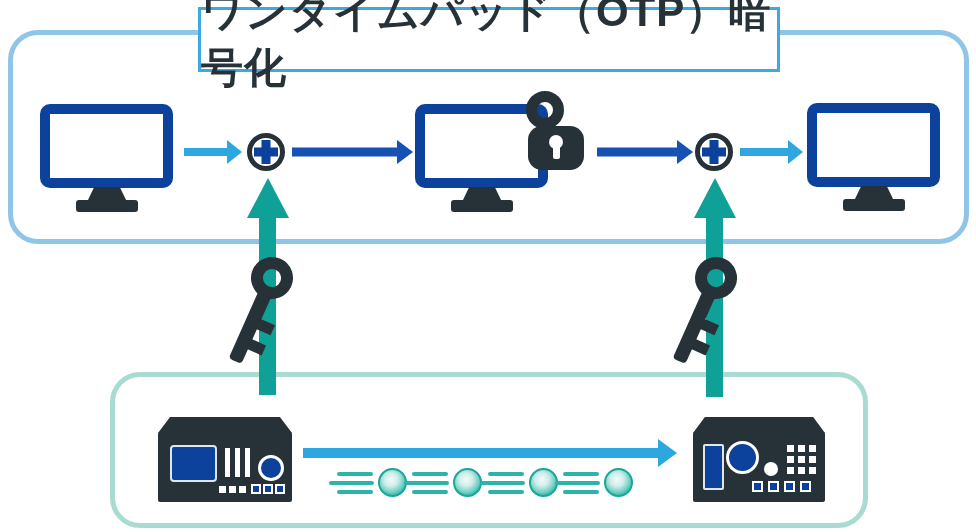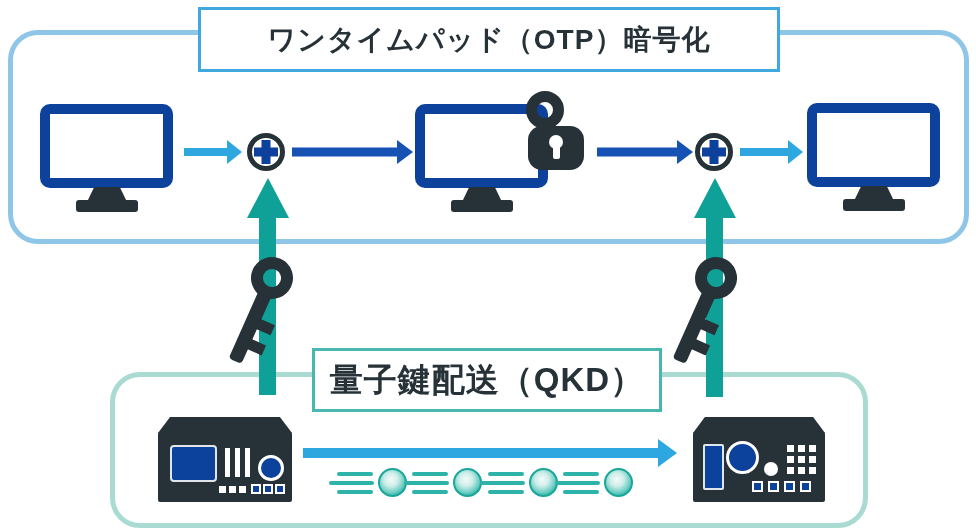--- a/index.html
+++ b/index.html
@@ -6,21 +6,21 @@
   .canvas{
     position:relative;width:976px;height:532px;overflow:hidden;background:#fff;
     font-family:"Liberation Sans","DejaVu Sans",sans-serif;color:var(--ink,#263238);
   }
   
   .secbox{position:absolute;box-sizing:border-box;background:#fff;border-radius:30px;z-index:1;}
   .otp-box{left:8px;top:30px;width:961px;height:214px;border:5px solid var(--otp_box_border,#8fc6e8);}
   .qkd-box{left:110px;top:372px;width:758px;height:156px;border:5px solid var(--qkd_box_border,#a9dbd2);}
   .titlebox{position:absolute;box-sizing:border-box;background:#fff;z-index:3;
     display:flex;align-items:center;justify-content:center;font-weight:700;letter-spacing:1px;}
-  .otp-title{left:198px;top:7px;width:582px;height:65px;border:3px solid var(--otp_title_border,#3fa9df);font-size:28px;}
+  .otp-title{left:198px;top:7px;width:582px;height:65px;border:3px solid var(--otp_title_border,#3fa9df);font-size:42px;}
   .qkd-title{left:312px;top:348px;width:350px;height:64px;border:3px solid var(--qkd_title_border,#49b7b0);font-size:33px;}
   
   .monitor{position:absolute;width:134px;height:110px;z-index:4;}
   .monitor .frame{position:absolute;left:0;top:0;width:133px;height:84px;box-sizing:border-box;
     background:#fff;border:10px solid var(--blue,#0c419c);border-radius:10px;}
   .monitor .neck{position:absolute;left:47px;top:83px;width:40px;height:15px;background:var(--ink,#263238);
     clip-path:polygon(18% 0,82% 0,100% 100%,0 100%);}
   .monitor .base{position:absolute;left:36px;top:96px;width:62px;height:12px;background:var(--ink,#263238);border-radius:3px;}
   
   .xor{position:absolute;width:38px;height:38px;box-sizing:border-box;border:5px solid var(--ink,#263238);
@@ -96,23 +96,20 @@
 <body>
 
 <div class="canvas">
 
   <div class="secbox otp-box"></div>
   <div class="secbox qkd-box"></div>
 
   <div class="titlebox otp-title">
     <span>ワンタイムパッド（OTP）暗号化</span>
   </div>
-  <div class="titlebox qkd-title">
-    <span>量子鍵配送（QKD）</span>
-  </div>
 
   <div class="monitor" style="left:40px;top:104px;">
     <div class="frame"></div>
     <div class="neck"></div>
     <div class="base"></div>
   </div>
   <div class="monitor" style="left:415px;top:104px;">
     <div class="frame"></div>
     <div class="neck"></div>
     <div class="base"></div>

